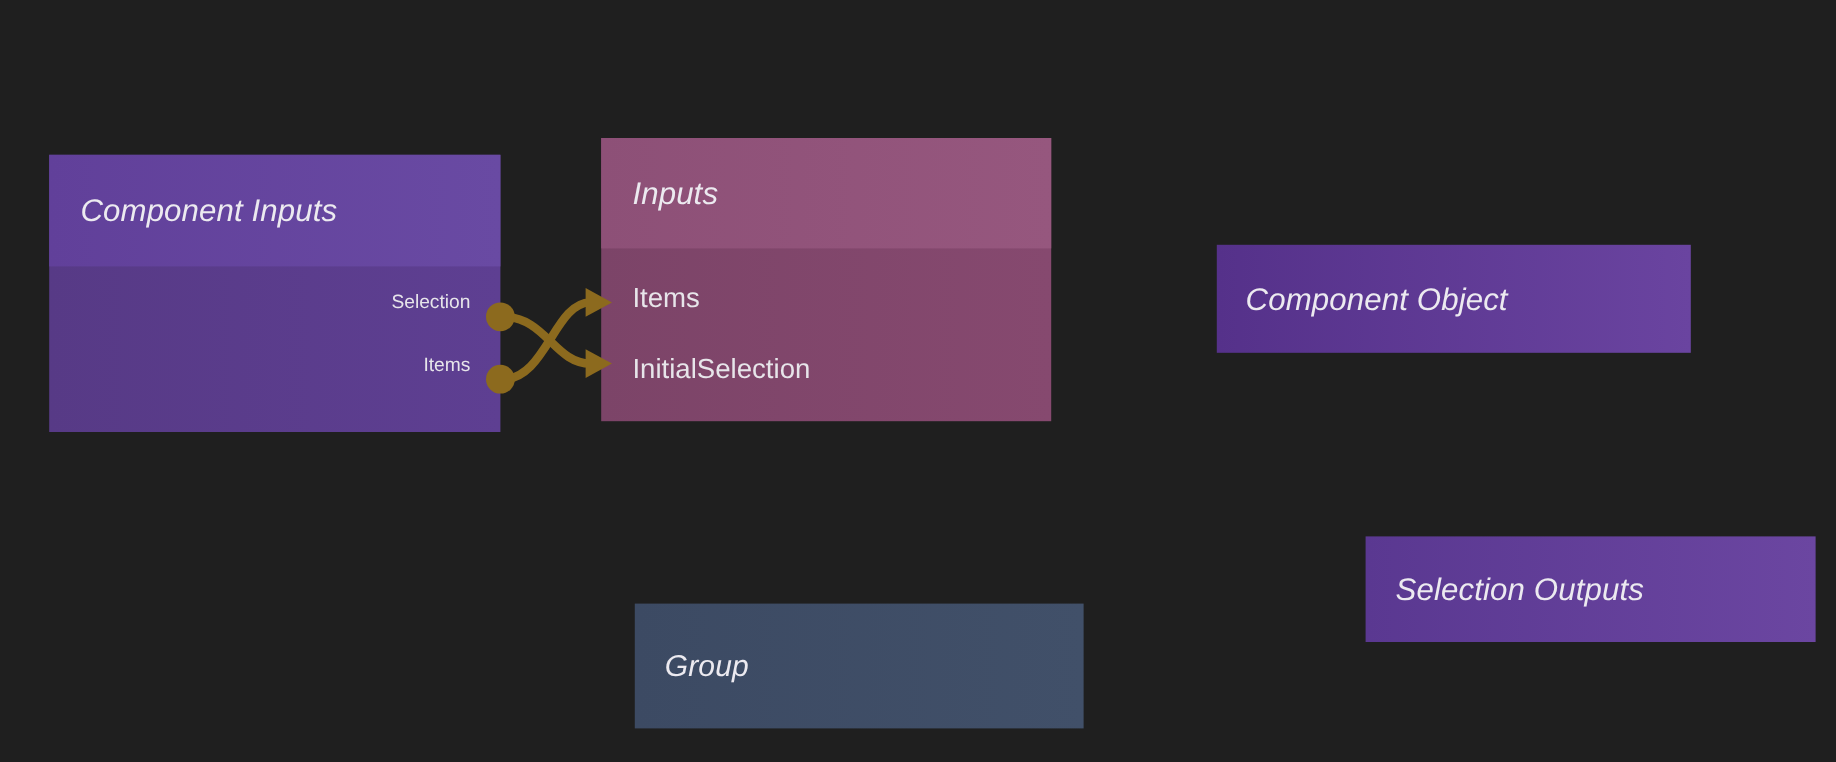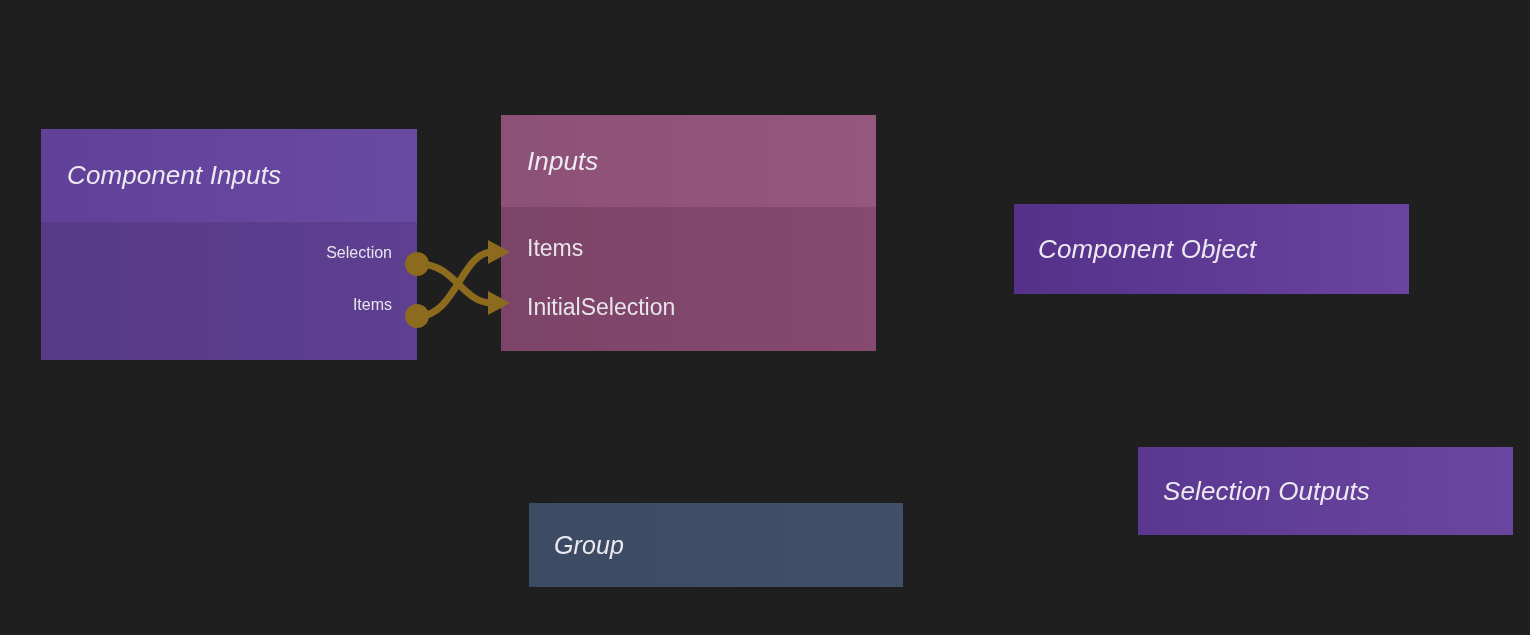--- a/index.html
+++ b/index.html
@@ -82,21 +82,21 @@
     background: linear-gradient(90deg, #5a3891 0%, #6b46a1 100%);
     display: flex;
     align-items: center;
     padding-left: 25px;
   }
   
   .node-group {
     left: 529px;
     top: 503px;
     width: 374px;
-    height: 84px;
+    height: 104px;
     background: linear-gradient(90deg, #3c4a63 0%, #415069 100%);
     display: flex;
     align-items: center;
     padding-left: 25px;
   }
 
   .node-title {
     color: #eceaf0;
     font-size: 26px;
     font-weight: 400;

